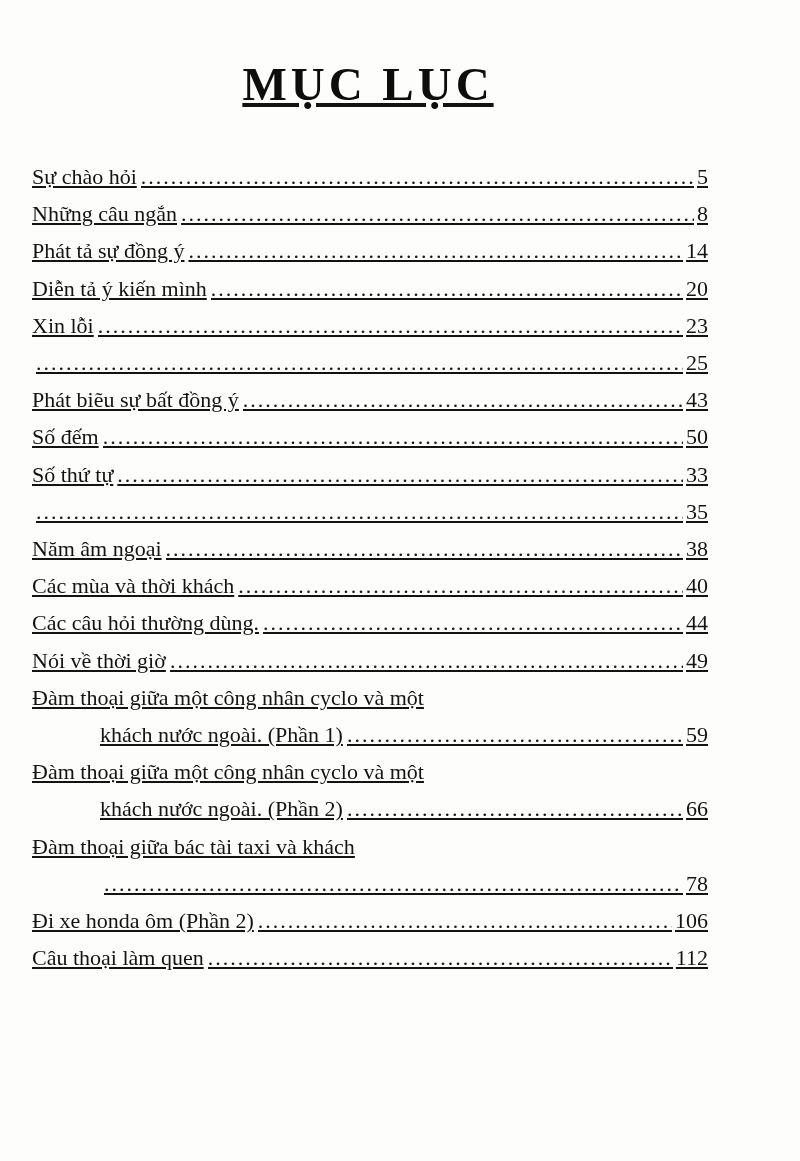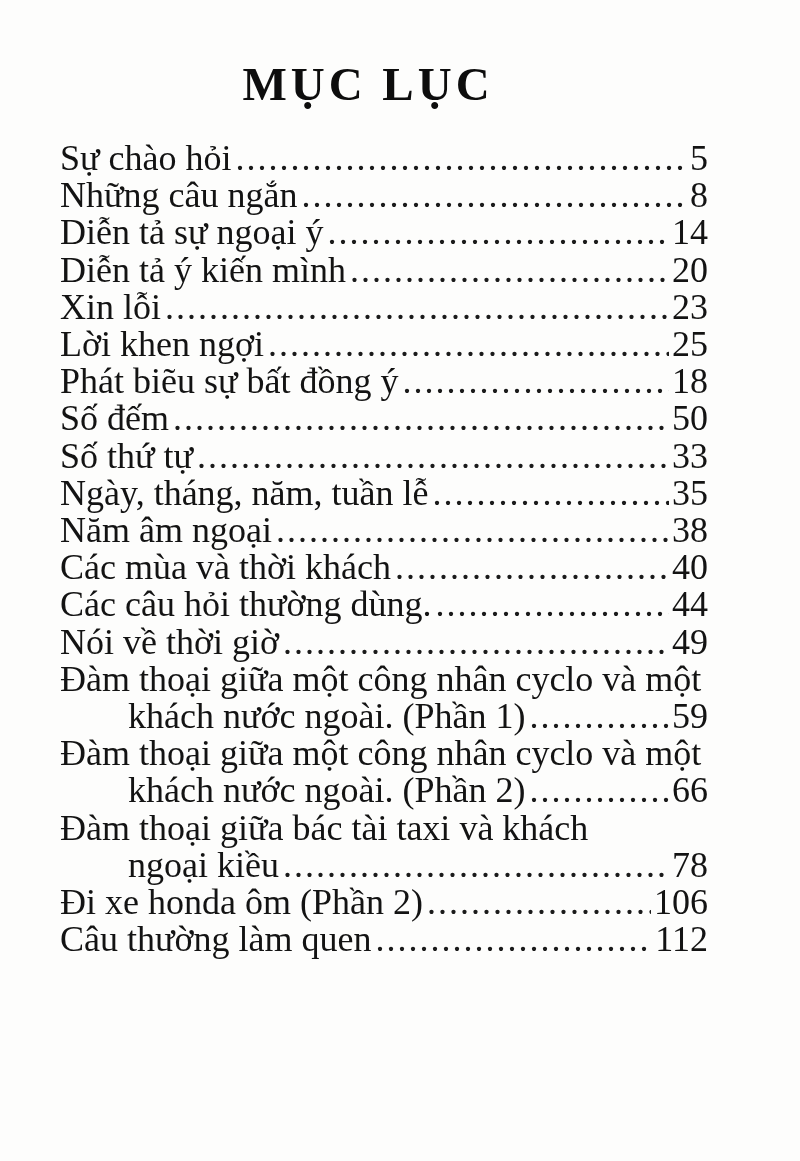--- a/index.html
+++ b/index.html
@@ -12,34 +12,35 @@
     background: #fdfdfc;
     color: #131313;
     font-family: "Liberation Serif", "DejaVu Serif", serif;
     overflow: hidden;
   }
   .page {
     width: 736px;
     height: 1161px;
     box-sizing: border-box;
     position: relative;
+    text-decoration: underline;
   }
   .title {
     margin: 0;
     padding-top: 57px;
     text-align: center;
     font-size: 47px;
     font-weight: bold;
     letter-spacing: 4px;
     color: #0d0d0d;
   }
   .toc {
-    margin-top: 29px;
-    padding: 0 28px 0 60px;
-    font-size: 36px;
+    margin-top: 47px;
+    padding: 0 28px 0 32px;
+    font-size: 22px;
   }
   .row {
     display: flex;
     align-items: baseline;
     line-height: 37.2px;
     white-space: nowrap;
   }
   .entry-text {
     white-space: nowrap;
   }
@@ -78,63 +79,61 @@
       <span class="page-num">5</span>
     </div>
 
     <div class="row">
       <span class="entry-text">Những câu ngắn</span>
       <span class="leader"></span>
       <span class="page-num">8</span>
     </div>
 
     <div class="row">
-      <span class="entry-text">Diễn tả sự ngoại ý</span>
+      <span class="entry-text">Phát tả sự đồng ý</span>
       <span class="leader"></span>
       <span class="page-num">14</span>
     </div>
 
     <div class="row">
       <span class="entry-text">Diễn tả ý kiến mình</span>
       <span class="leader"></span>
       <span class="page-num">20</span>
     </div>
 
     <div class="row">
       <span class="entry-text">Xin lỗi</span>
       <span class="leader"></span>
       <span class="page-num">23</span>
     </div>
 
     <div class="row">
-      <span class="entry-text">Lời khen ngợi</span>
       <span class="leader"></span>
       <span class="page-num">25</span>
     </div>
 
     <div class="row">
       <span class="entry-text">Phát biẽu sự bất đồng ý</span>
       <span class="leader"></span>
-      <span class="page-num">18</span>
+      <span class="page-num">43</span>
     </div>
 
     <div class="row">
       <span class="entry-text">Số đếm</span>
       <span class="leader"></span>
       <span class="page-num">50</span>
     </div>
 
     <div class="row">
       <span class="entry-text">Số thứ tự</span>
       <span class="leader"></span>
       <span class="page-num">33</span>
     </div>
 
     <div class="row">
-      <span class="entry-text">Ngày, tháng, năm, tuần lễ</span>
       <span class="leader"></span>
       <span class="page-num">35</span>
     </div>
 
     <div class="row">
       <span class="entry-text">Năm âm ngoại</span>
       <span class="leader"></span>
       <span class="page-num">38</span>
     </div>
 
@@ -177,33 +176,32 @@
         <span class="leader"></span>
         <span class="page-num">66</span>
       </div>
     </div>
 
     <div>
       <div class="row">
         <span class="entry-text">Đàm thoại giữa bác tài taxi và khách</span>
       </div>
       <div class="row cont">
-        <span class="entry-text">ngoại kiều</span>
         <span class="leader"></span>
         <span class="page-num">78</span>
       </div>
     </div>
 
 
     <div class="row">
       <span class="entry-text">Đi xe honda ôm (Phần 2)</span>
       <span class="leader"></span>
       <span class="page-num">106</span>
     </div>
 
     <div class="row">
-      <span class="entry-text">Câu thường làm quen</span>
+      <span class="entry-text">Câu thoại làm quen</span>
       <span class="leader"></span>
       <span class="page-num">112</span>
     </div>
 
   </div>
 </div>
 
 </body></html>

